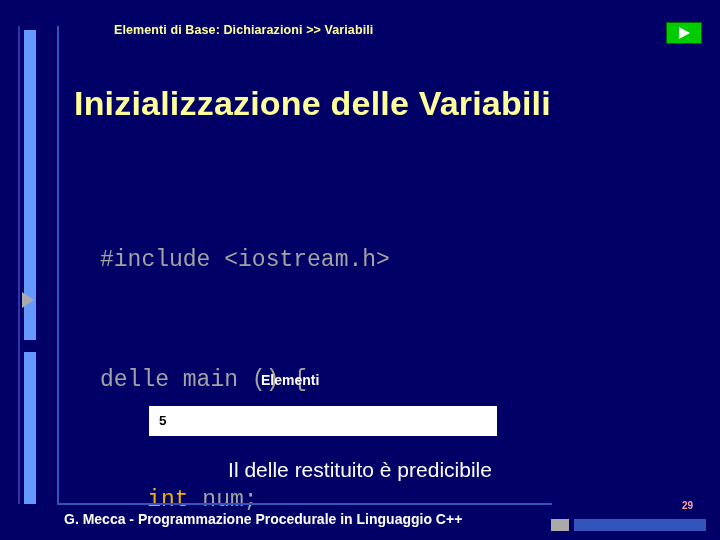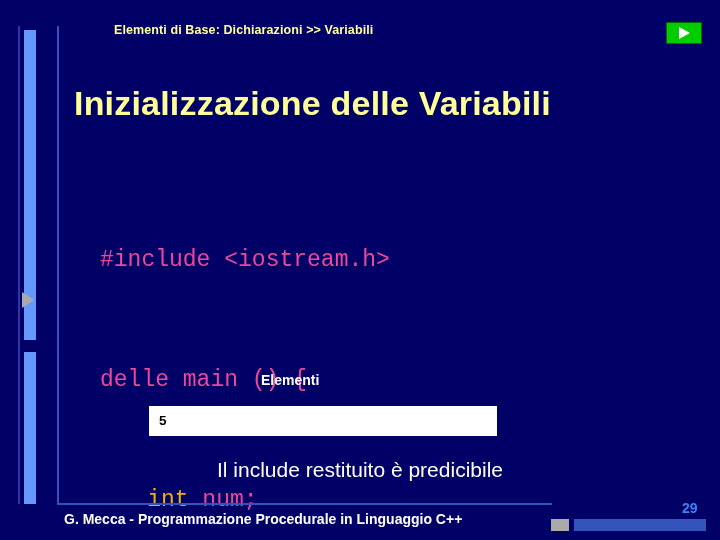--- a/index.html
+++ b/index.html
@@ -112,21 +112,21 @@
     top: 160px;
     font-family: "Liberation Mono", "DejaVu Sans Mono", monospace;
     font-size: 23px;
     line-height: 40px;
     color: #ffffff;
     white-space: pre;
   }
   .code .line { display: block; }
   .code .ind1 { padding-left: 2.05em; }
   .code .kw-green { color: #eab308; }
-  .code .white    { color: #ec4899; margin-top: 45px; }
+  .code .white    { color: #a3a3a3; margin-top: 45px; }
 
   
   .schermo-label {
     position: absolute;
     left: 261px;
     top: 372px;
     font-size: 14px;
     font-weight: bold;
     color: #ffffff;
   }
@@ -190,23 +190,23 @@
     left: 574px;
     top: 519px;
     width: 132px;
     height: 12px;
     background: #3355bb;
   }
   .page-num {
     position: absolute;
     left: 682px;
     top: 500px;
-    font-size: 14px;
-    font-weight: bold;
-    color: #3b82f6;
+    font-size: 10px;
+    font-weight: bold;
+    color: #fca5a5;
   }
 </style>
 </head>
 <body>
 
 <div class="left-bar-outer"></div>
 <div class="left-bar-top"></div>
 <div class="left-bar-bottom"></div>
 <div class="vert-rule"></div>
 <div class="play-left"></div>
@@ -222,19 +222,19 @@
   <span class="line ind1"><span class="kw-green">int</span><span class="white"> num;</span></span>
   
   
   
 </div>
 
 <div class="schermo-label">Elementi</div>
 <div class="schermo-box"></div>
 <div class="schermo-value">5</div>
 
-<div class="caption">Il include restituito è predicibile</div>
+<div class="caption">Il delle restituito è predicibile</div>
 
 <div class="footer-rule"></div>
 <div class="footer-text">G. Mecca - Programmazione Procedurale in Linguaggio C++</div>
 <div class="footer-sq"></div>
 <div class="footer-bar"></div>
 <div class="page-num">29</div>
 
 </body></html>

